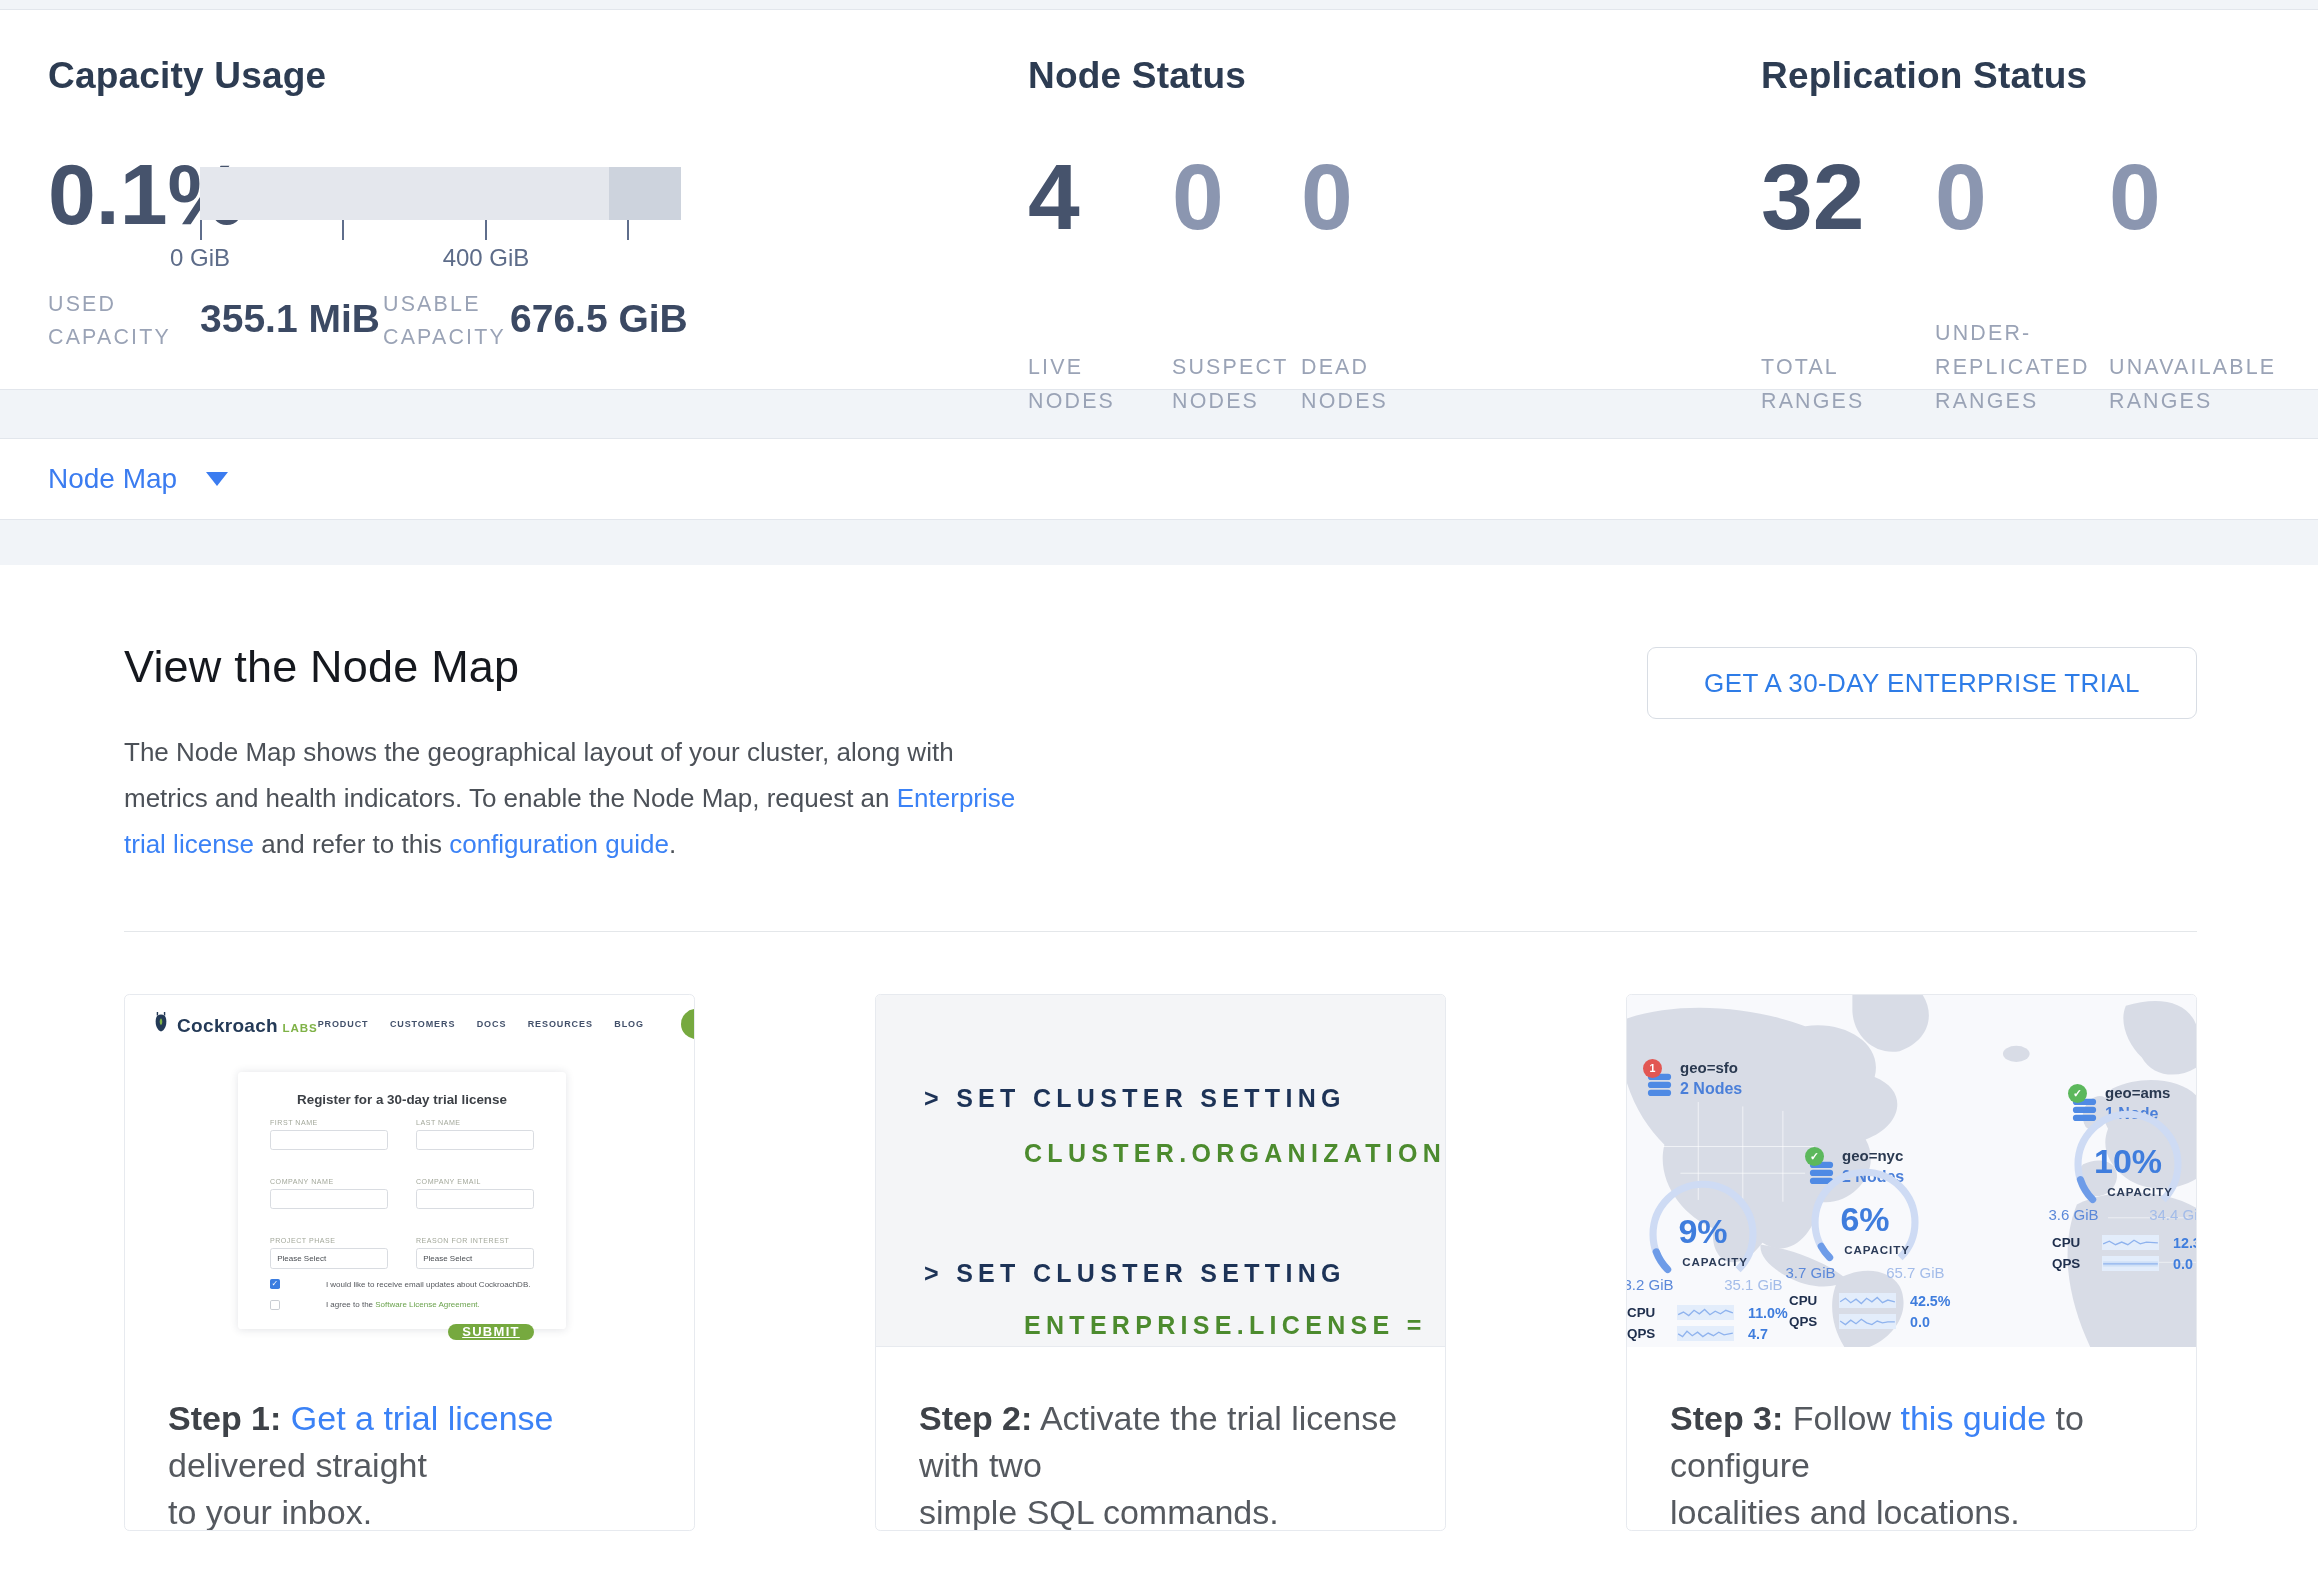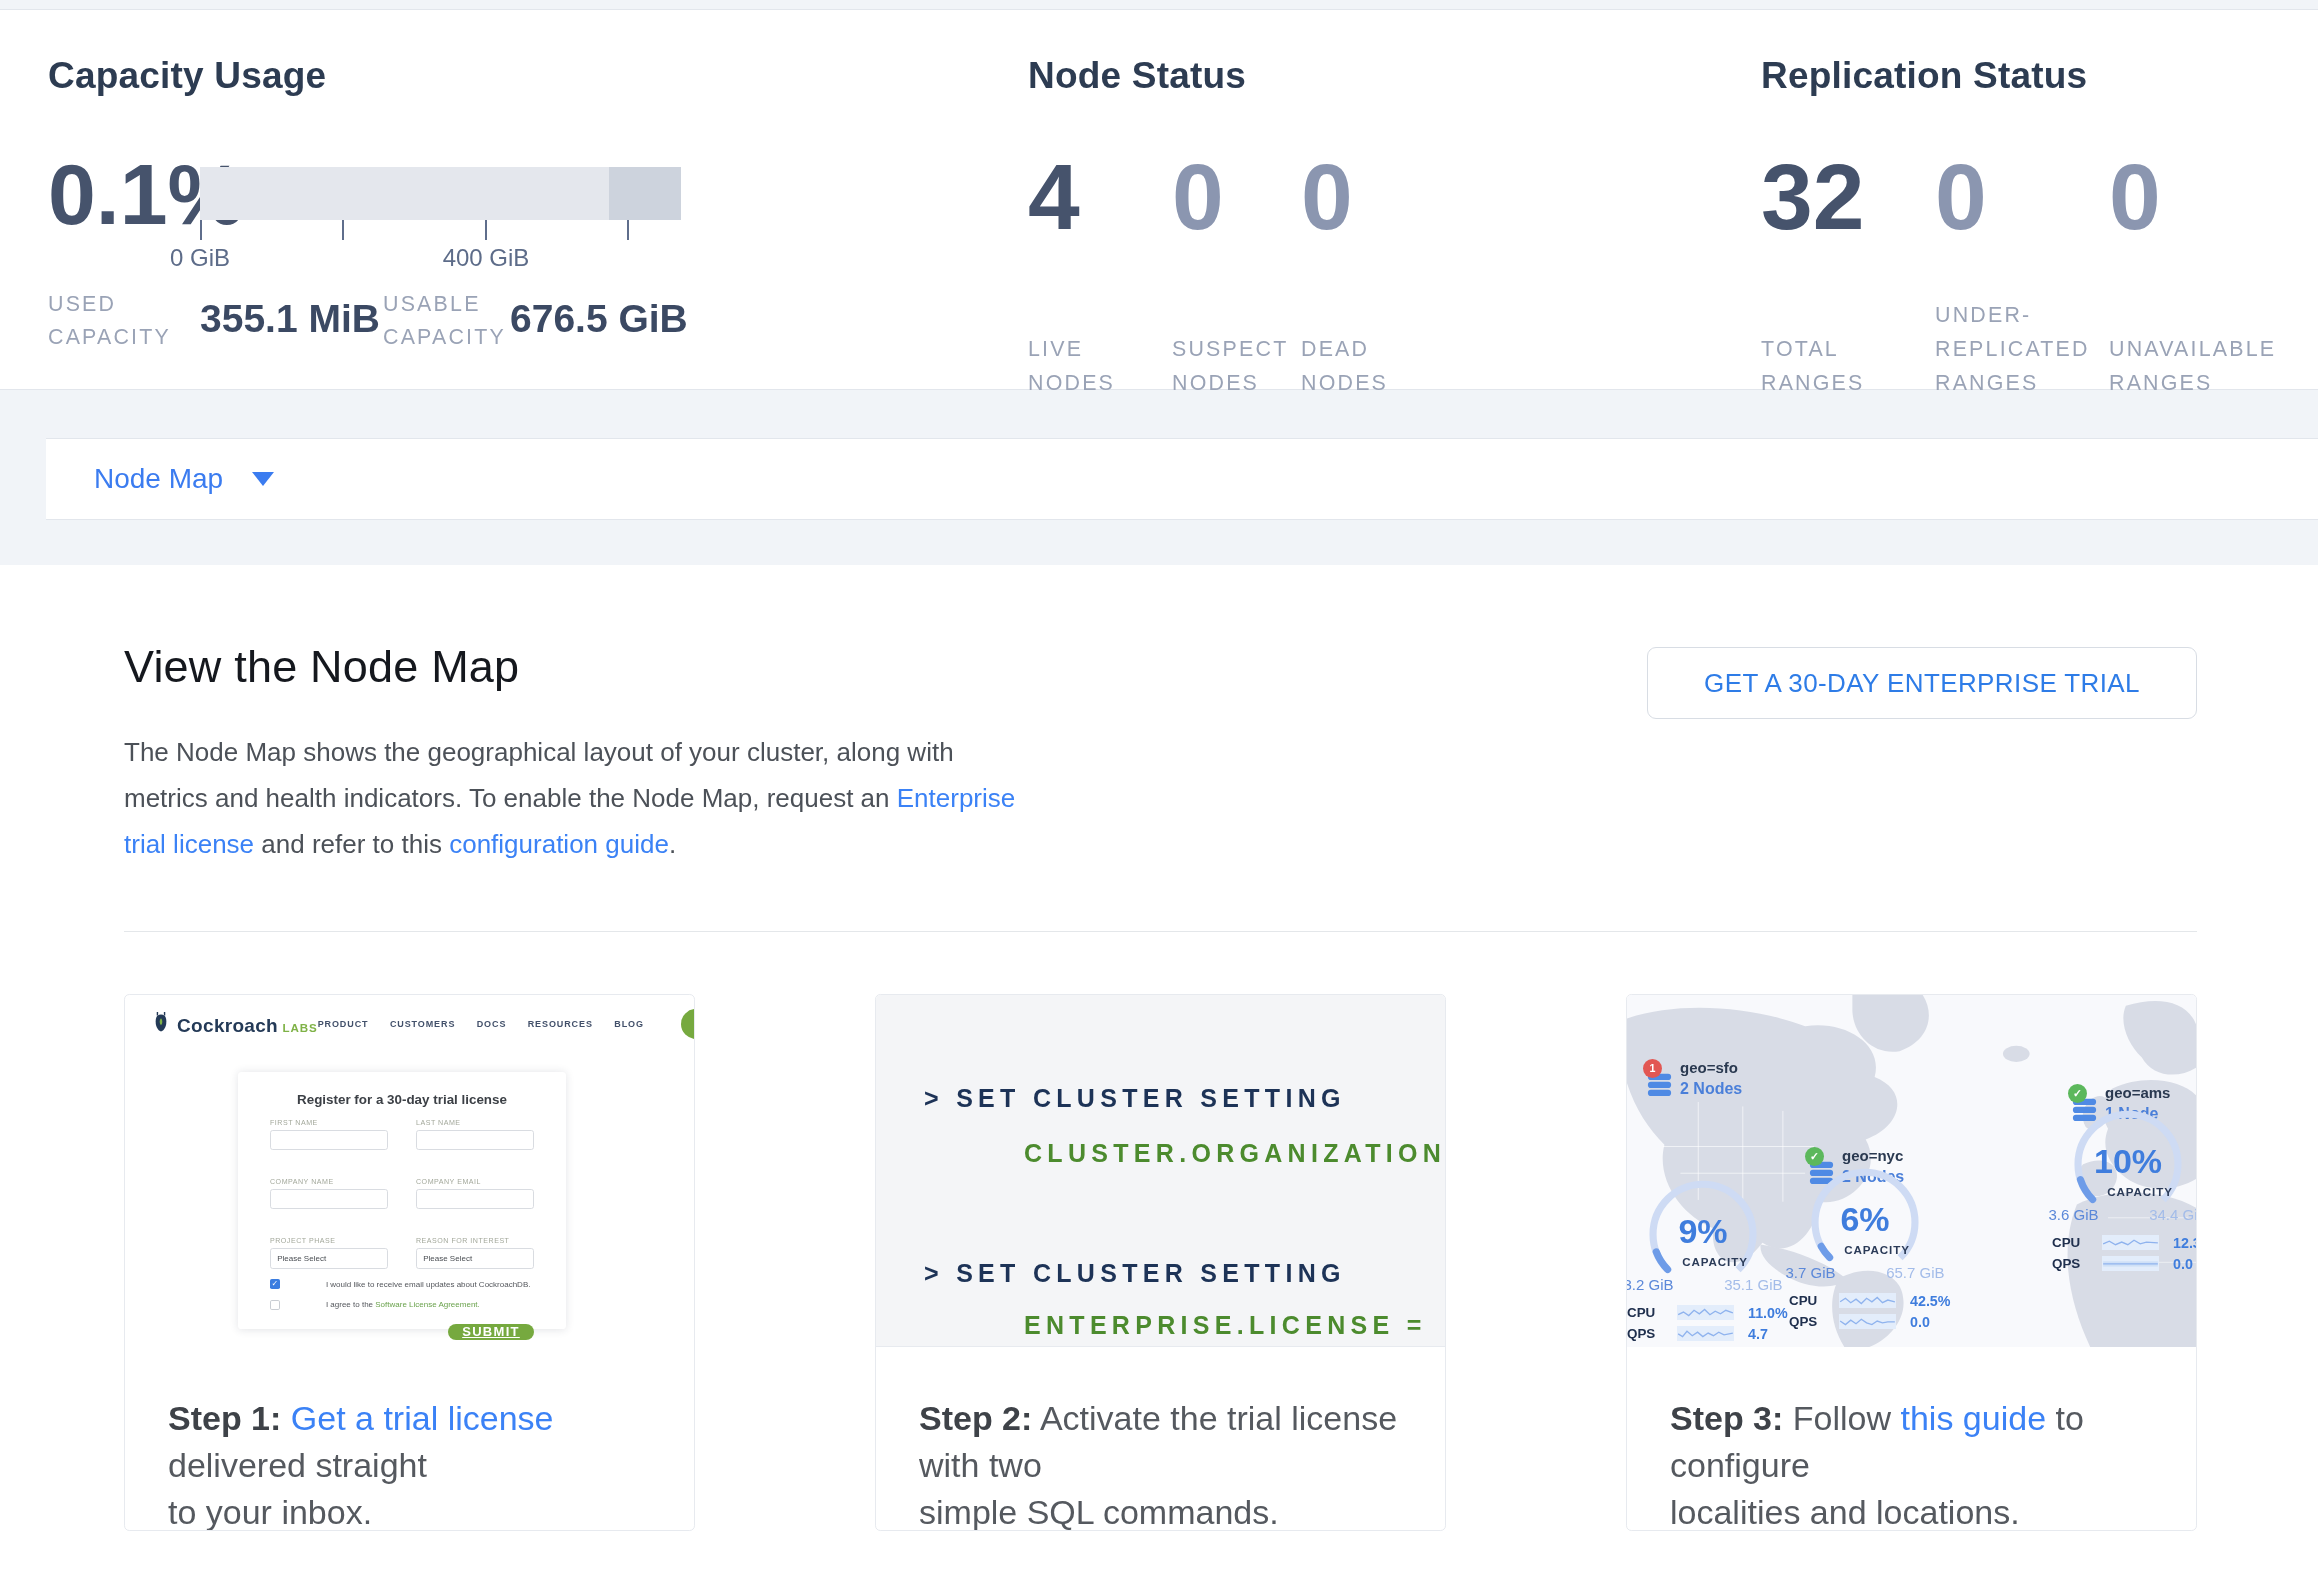--- a/index.html
+++ b/index.html
@@ -28,29 +28,29 @@
 
   .cap-detail-label { position:absolute; top:278px; font-size:21.4px; letter-spacing:2.2px; color:#9aa3b6; line-height:33px; }
   .cap-detail-value { position:absolute; top:287px; font-size:39px; font-weight:bold; color:#3b4963; }
 
   .stat-cols { position:absolute; top:139px; left:0; display:flex; }
   .stat-col { position:relative; }
   .col-n1 { width:144px; } .col-n2 { width:129px; } .col-n3 { width:143px; }
   .col-r1 { width:174px; } .col-r2 { width:174px; } .col-r3 { width:187px; }
   .stat-value { font-size:93px; font-weight:bold; line-height:1.05; }
   .num-dark { color:#46536c; } .num-light { color:#8b96b0; }
-  .stat-label-box { position:absolute; top:94px; height:157px; display:flex; align-items:flex-end; }
+  .stat-label-box { position:absolute; top:112px; height:157px; display:flex; align-items:flex-end; }
   .stat-label { font-size:21.4px; letter-spacing:2.2px; color:#9aa3b6; line-height:34px; }
   .lw80 { max-width:80px; } .lw120 { max-width:116px; } .lw160 { max-width:165px; } .lw190 { max-width:178px; }
 
   
   .viewbar {
     position:absolute; top:438px; left:0; right:0; height:82px; background:#fff;
     border-top:0.9px solid #e2e6ec; border-bottom:0.9px solid #e2e6ec;
-    display:flex; align-items:center; padding-left:48px; cursor:pointer;margin-left:46px;
+    display:flex; align-items:center; padding-left:48px; cursor:pointer;
   }
   .viewbar-label { color:#3b7cf0; font-size:28px; }
   .caret-down { width:0; height:0; margin-left:28.5px; border-left:11.6px solid transparent; border-right:11.6px solid transparent; border-top:14.3px solid #3b7cf0; }
 
   
   .main { position:absolute; top:565px; left:0; right:0; bottom:0; background:#fff; }
   .main-inner { position:relative; margin:0 122px 0 124px; }
   .page-title { margin:0; padding-top:76px; font-size:45px; font-weight:normal; color:#15181e; letter-spacing:0.2px; }
   .page-desc { margin:36px 0 0; width:945px; font-size:26px; line-height:46px; color:#4c5158; }
   .lnk { color:#3b82f6; cursor:pointer; }

